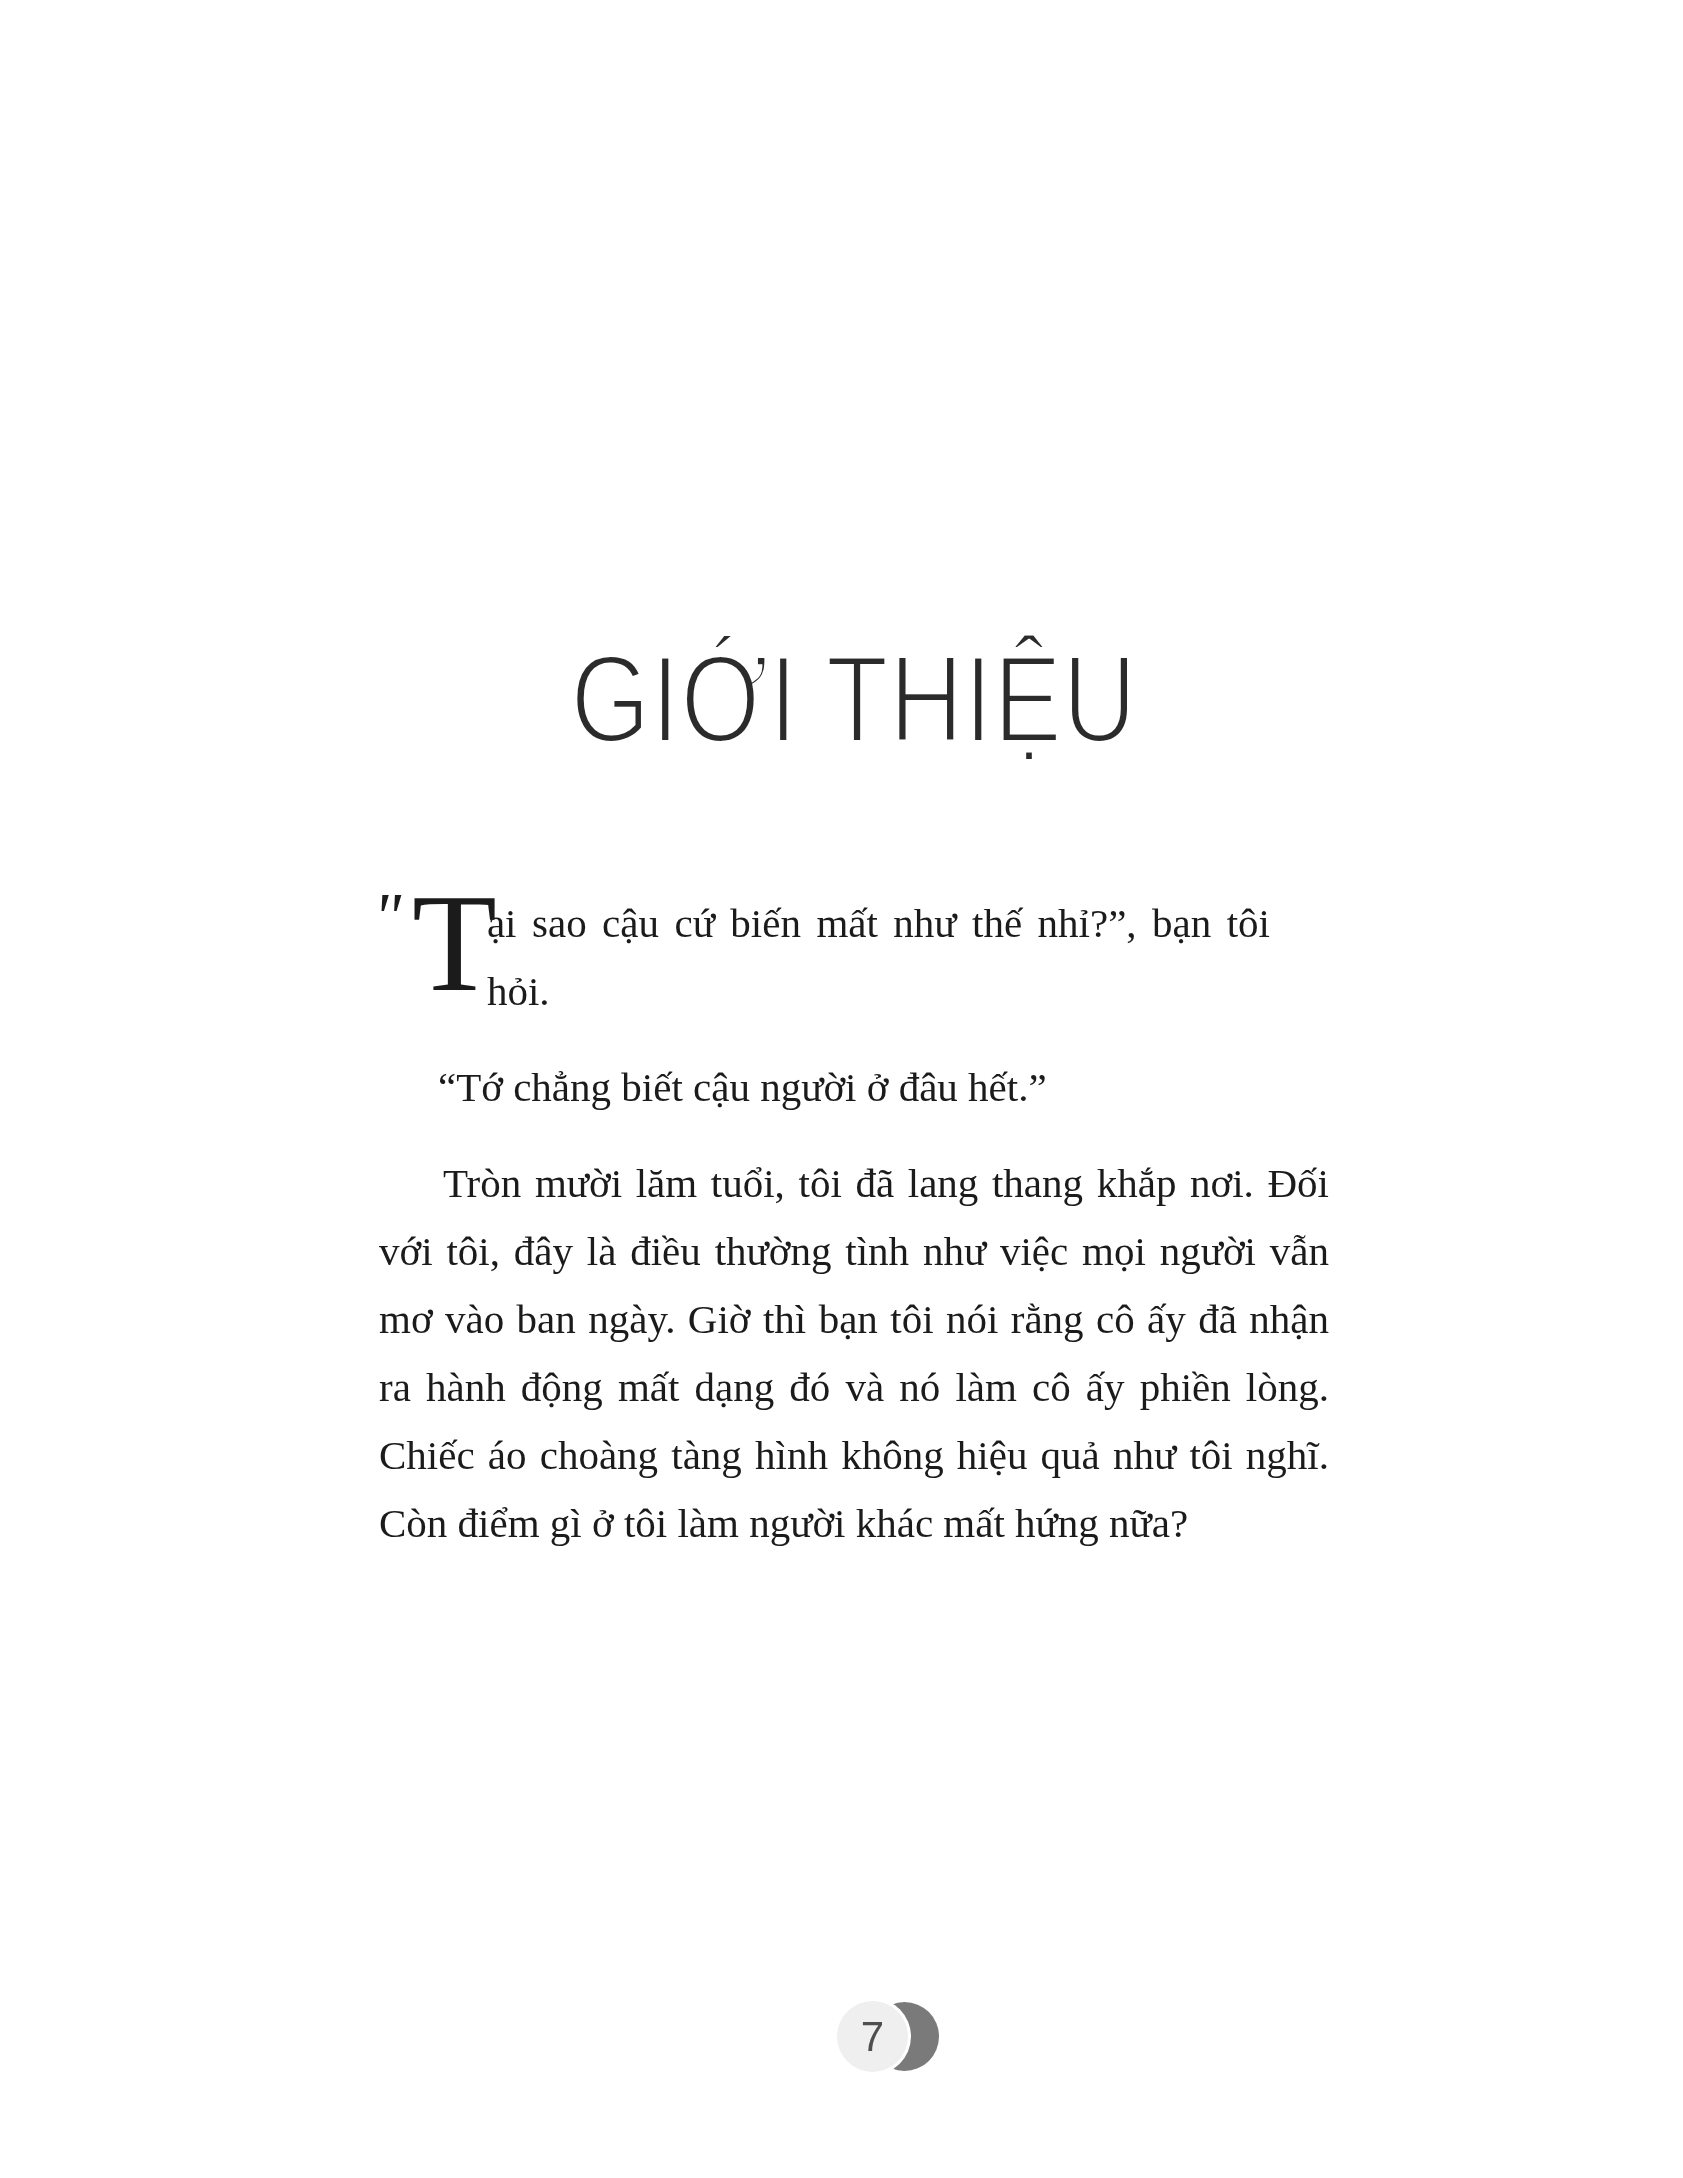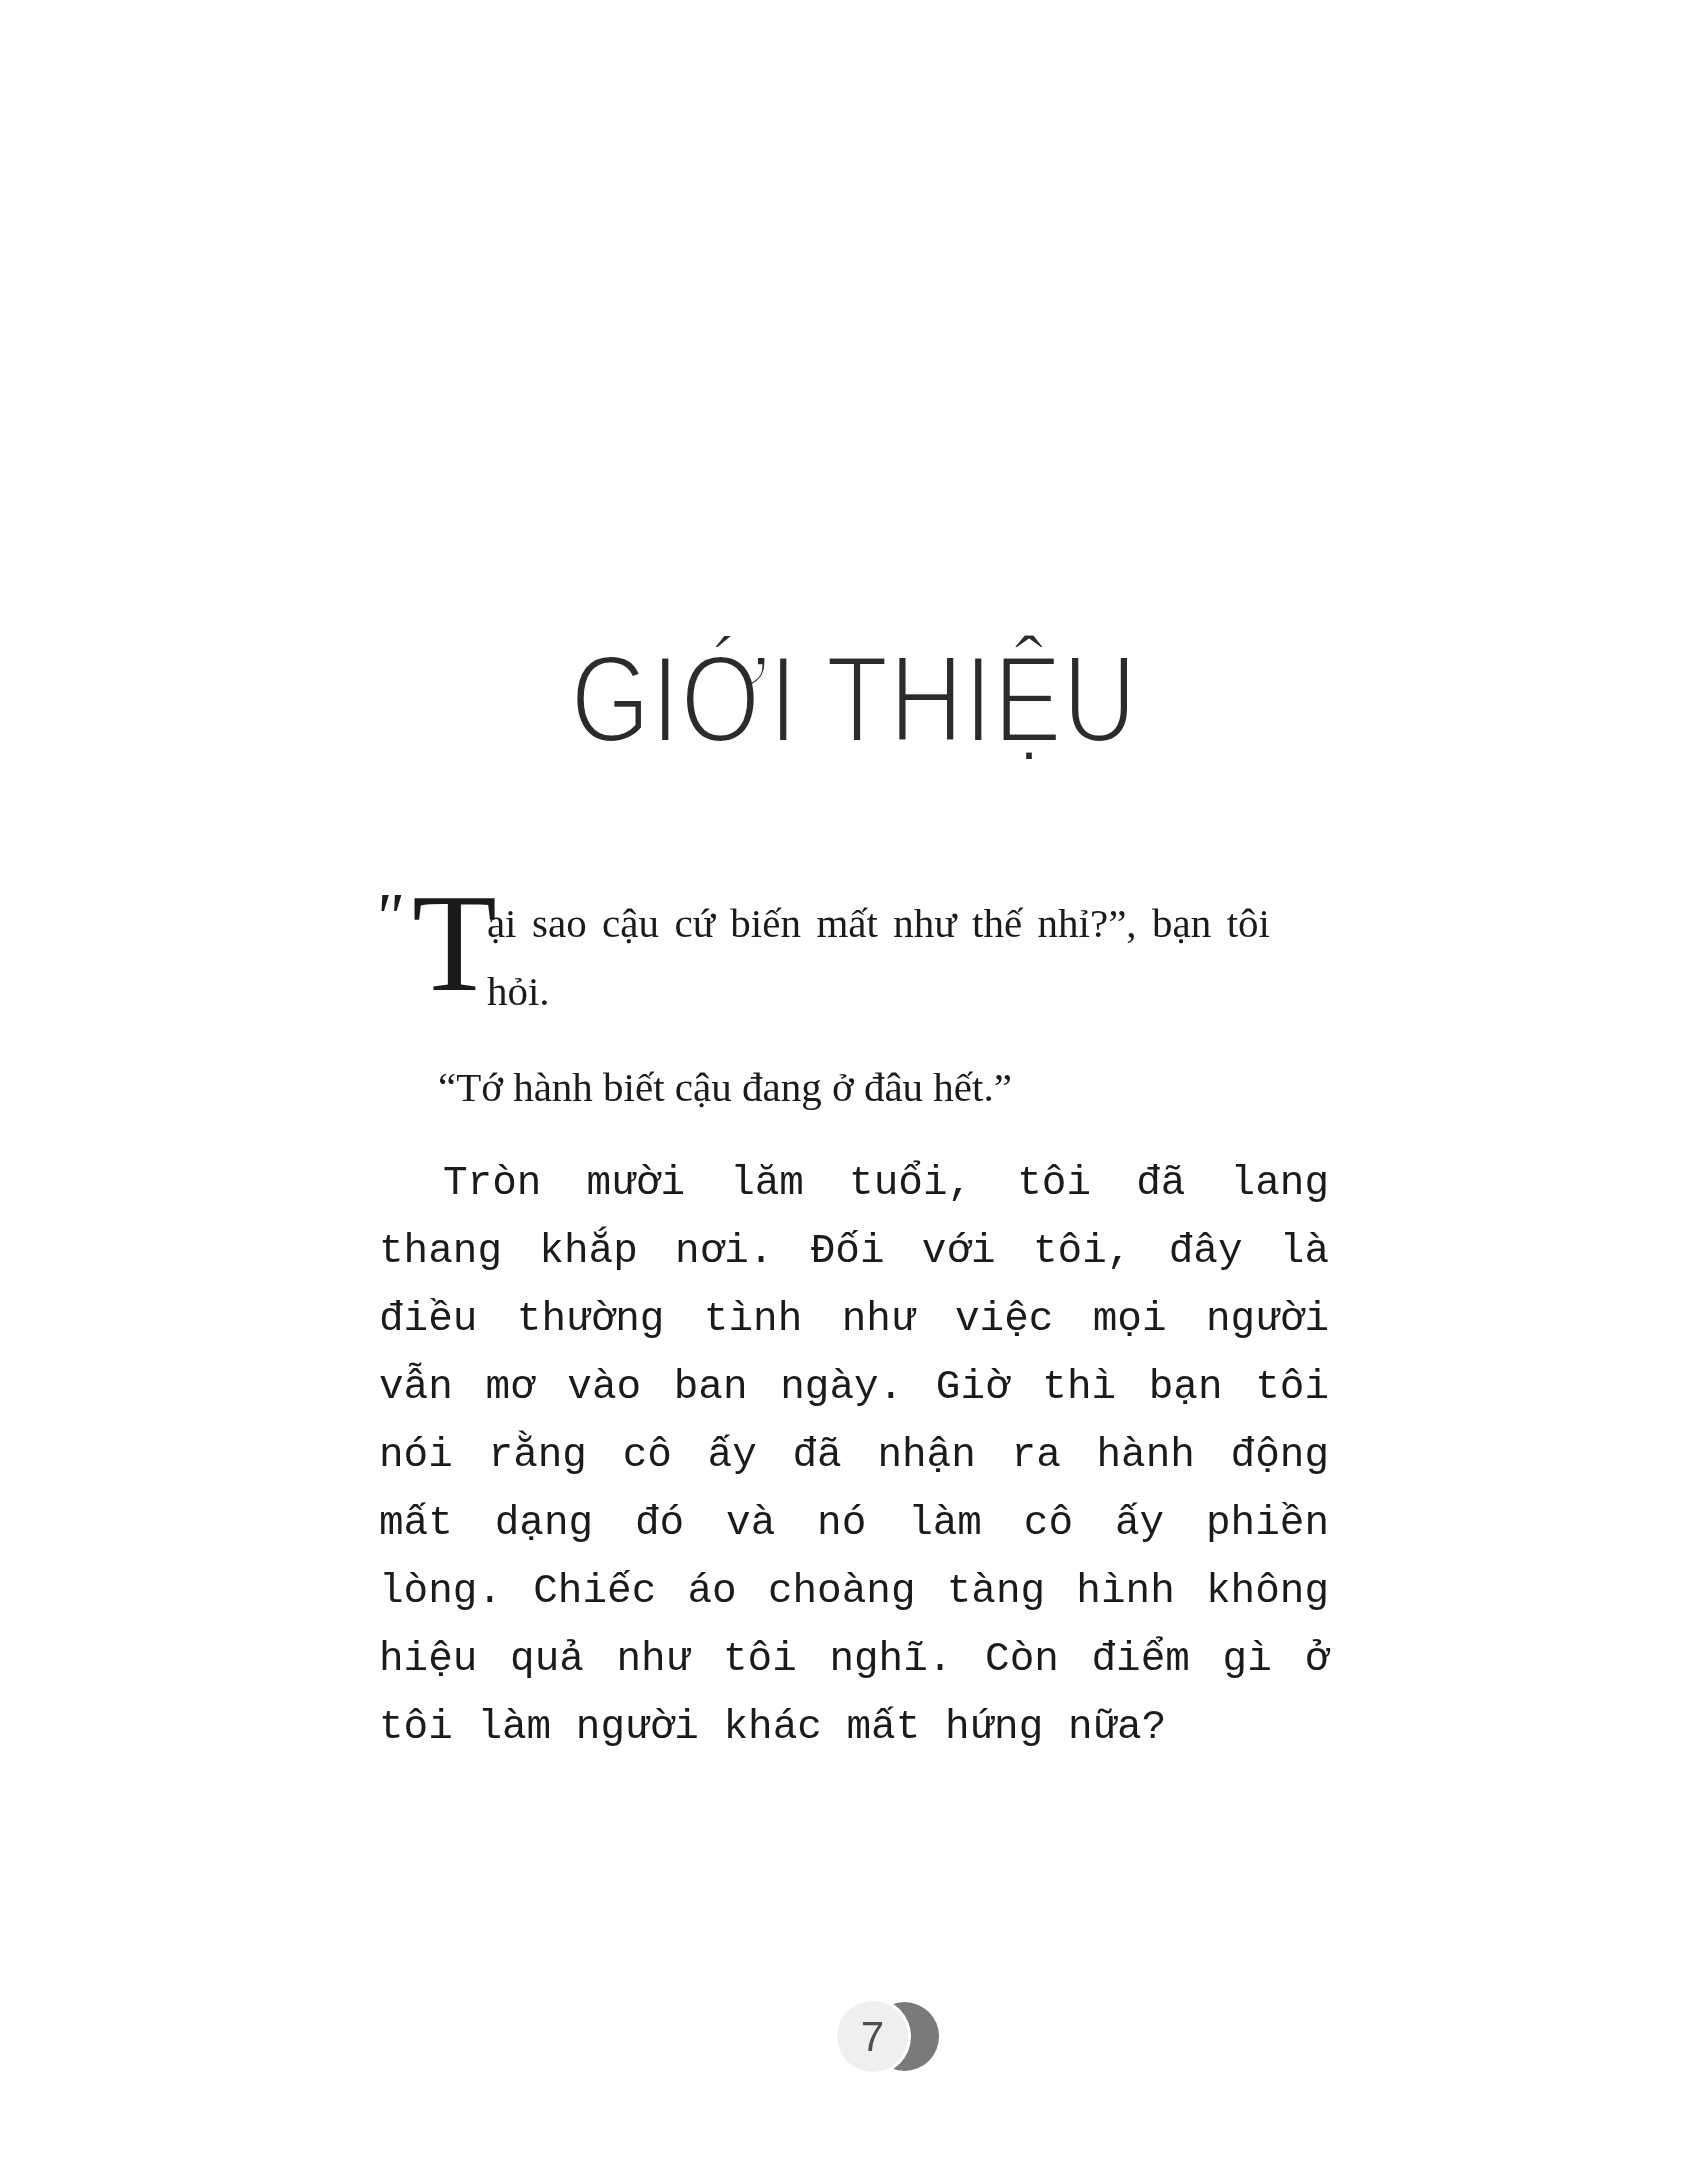--- a/index.html
+++ b/index.html
@@ -55,21 +55,21 @@
     float: left;
     font-size: 139px;
     line-height: 101px;
     padding: 4px 0 0 33px;
     margin-right: -10px;
     color: #1b1b1b;
   }
 
   .para-quote-line { text-indent: 59px; text-align: left; }
 
-  .para-body { text-align: justify; text-indent: 64px; font-family: Liberation Mono, monospace; }
+  .para-body { text-align: justify; text-indent: 64px; }
 
   .page-badge {
     position: absolute;
     left: 837px; top: 2001px;
     width: 109px; height: 73px;
   }
   .badge-dark-circle {
     position: absolute;
     left: 33px; top: 1px;
     width: 69px; height: 69px;
@@ -98,21 +98,21 @@
 <body>
 
 <h1 class="chapter-title">GIỚI THIỆU</h1>
 
 <div class="content">
 
   <p class="para-opening">
     <span class="open-quote">"</span><span class="drop-cap">T</span><span>ại sao cậu cứ biến mất như thế nhỉ?”, bạn tôi hỏi.</span>
   </p>
 
-  <p class="para-quote-line">“Tớ hành biết cậu đang ở đâu hết.”</p>
+  <p class="para-quote-line">“Tớ chẳng biết cậu người ở đâu hết.”</p>
 
   <p class="para-body">Tròn mười lăm tuổi, tôi đã lang thang khắp nơi. Đối với tôi, đây là điều thường tình như việc mọi người vẫn mơ vào ban ngày. Giờ thì bạn tôi nói rằng cô ấy đã nhận ra hành động mất dạng đó và nó làm cô ấy phiền lòng. Chiếc áo choàng tàng hình không hiệu quả như tôi nghĩ. Còn điểm gì ở tôi làm người khác mất hứng nữa?</p>
 
 
 </div>
 
 <div class="page-badge">
   <div class="badge-dark-circle"></div>
   <div class="badge-light-circle">
     <span class="badge-number">7</span>

